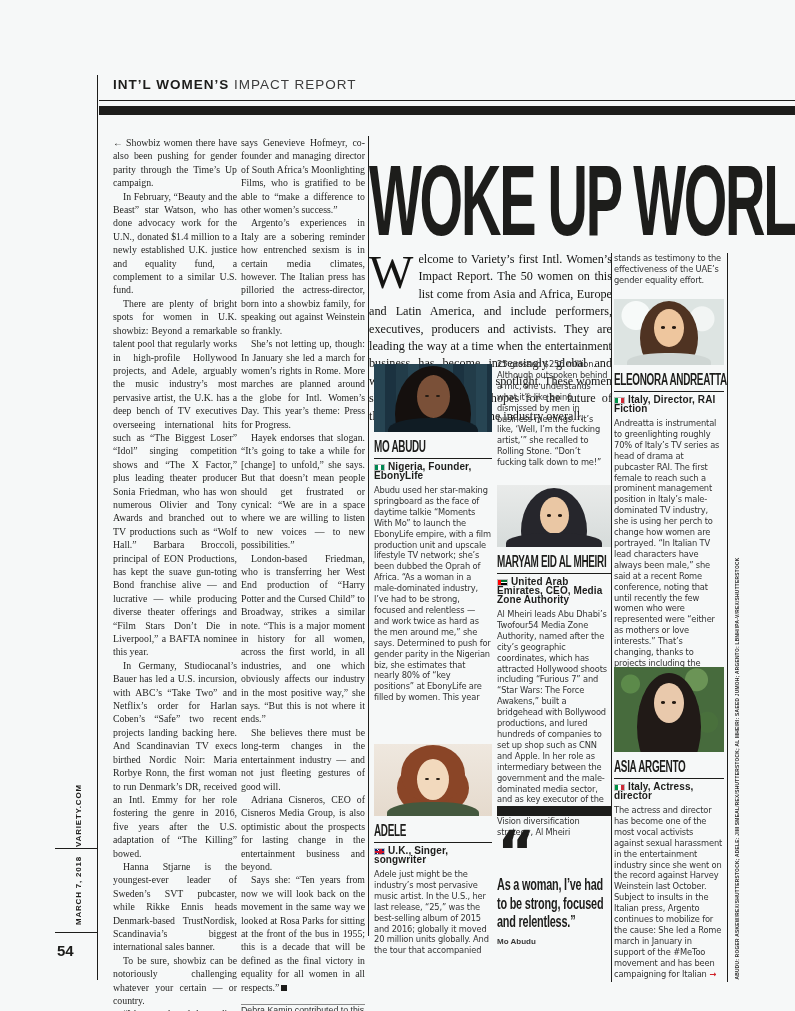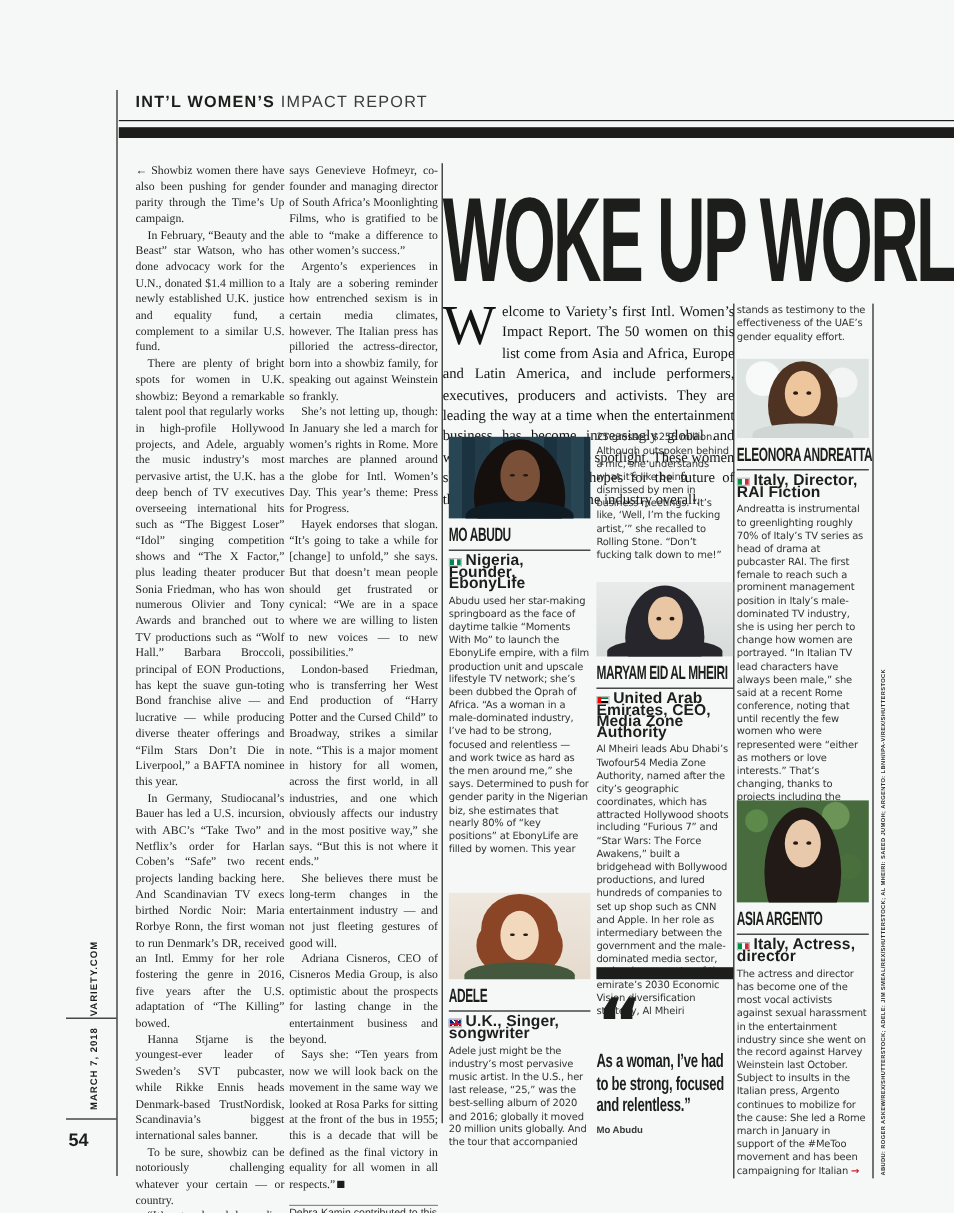--- a/index.html
+++ b/index.html
@@ -47,21 +47,21 @@
   .dropcap { float:left; font-size:47px; line-height:38px; padding:2px 5px 0 0; font-family:"Liberation Serif", serif; }
 
   .feat-vrule1 { position:absolute; left:611px; top:253px; width:1px; height:729px; background:#1d1d1b; }
   .feat-vrule2 { position:absolute; left:727px; top:253px; width:1px; height:729px; background:#1d1d1b; }
 
   
   .profile { position:absolute; }
   .pname { margin-top:6px; height:16px; overflow:visible; }
   .pname .condense { font-size:16px; line-height:16px; letter-spacing:-0.5px; transform:scaleX(0.62); }
   .prule { height:1px; background:#1d1d1b; margin:4px 0 3px 0; }
-  .ptitle { font-size:13px; font-weight:700; line-height:9px; color:#1d1d1b; letter-spacing:0.1px; }
+  .ptitle { font-size:10px; font-weight:700; line-height:9px; color:#1d1d1b; letter-spacing:0.1px; }
   .pbio, .contx { font-family:"DejaVu Sans", sans-serif; font-size:8.3px; line-height:10.9px;
                   color:#333; margin-top:5px; letter-spacing:-0.15px; }
   .contx { margin-top:0; }
   .fwd-arrow { color:#d0232a; font-weight:700; }
 
   .flag { display:inline-block; width:11px; height:7px; vertical-align:-1px; margin-right:3px;
           border:0.5px solid #bbb; }
   .flag-ng { background:linear-gradient(90deg,#008751 0 33%,#ffffff 33% 66%,#008751 66% 100%); }
   .flag-it { background:linear-gradient(90deg,#009246 0 33%,#ffffff 33% 66%,#ce2b37 66% 100%); }
   .flag-ae { background:linear-gradient(180deg,#00732f 0 33%,#ffffff 33% 66%,#000000 66% 100%); position:relative; }
@@ -181,21 +181,21 @@
 
   <div class="profile" style="left:374px; top:744px; width:118px;">
     <div class="photo ph-adele">
       <div class="hair"></div>
         <div class="face"></div>
         <div class="torso"></div>
     </div>
     <div class="pname"><span class="condense">ADELE</span></div>
     <div class="prule"></div>
     <div class="ptitle"><span class="flag flag-uk"></span><span>U.K., Singer, songwriter</span></div>
-    <div class="pbio">Adele just might be the industry’s most pervasive music artist. In the U.S., her last release, “25,” was the best-selling album of 2020 and 2016; globally it moved 20 million units globally. And the tour that accompanied</div>
+    <div class="pbio">Adele just might be the industry’s most pervasive music artist. In the U.S., her last release, “25,” was the best-selling album of 2015 and 2016; globally it moved 20 million units globally. And the tour that accompanied</div>
   </div>
 
   <div class="profile contx" style="left:497px; top:359px; width:114px;">25 grossed $256 million. Although outspoken behind a mic, she understands what it’s like being dismissed by men in business meetings. “It’s like, ‘Well, I’m the fucking artist,’” she recalled to Rolling Stone. “Don’t fucking talk down to me!”</div>
 
   <div class="profile" style="left:497px; top:485px; width:114px;">
     <div class="photo ph-almheiri">
       <div class="hair"></div>
         <div class="face"></div>
         <div class="torso"></div>
     </div>

